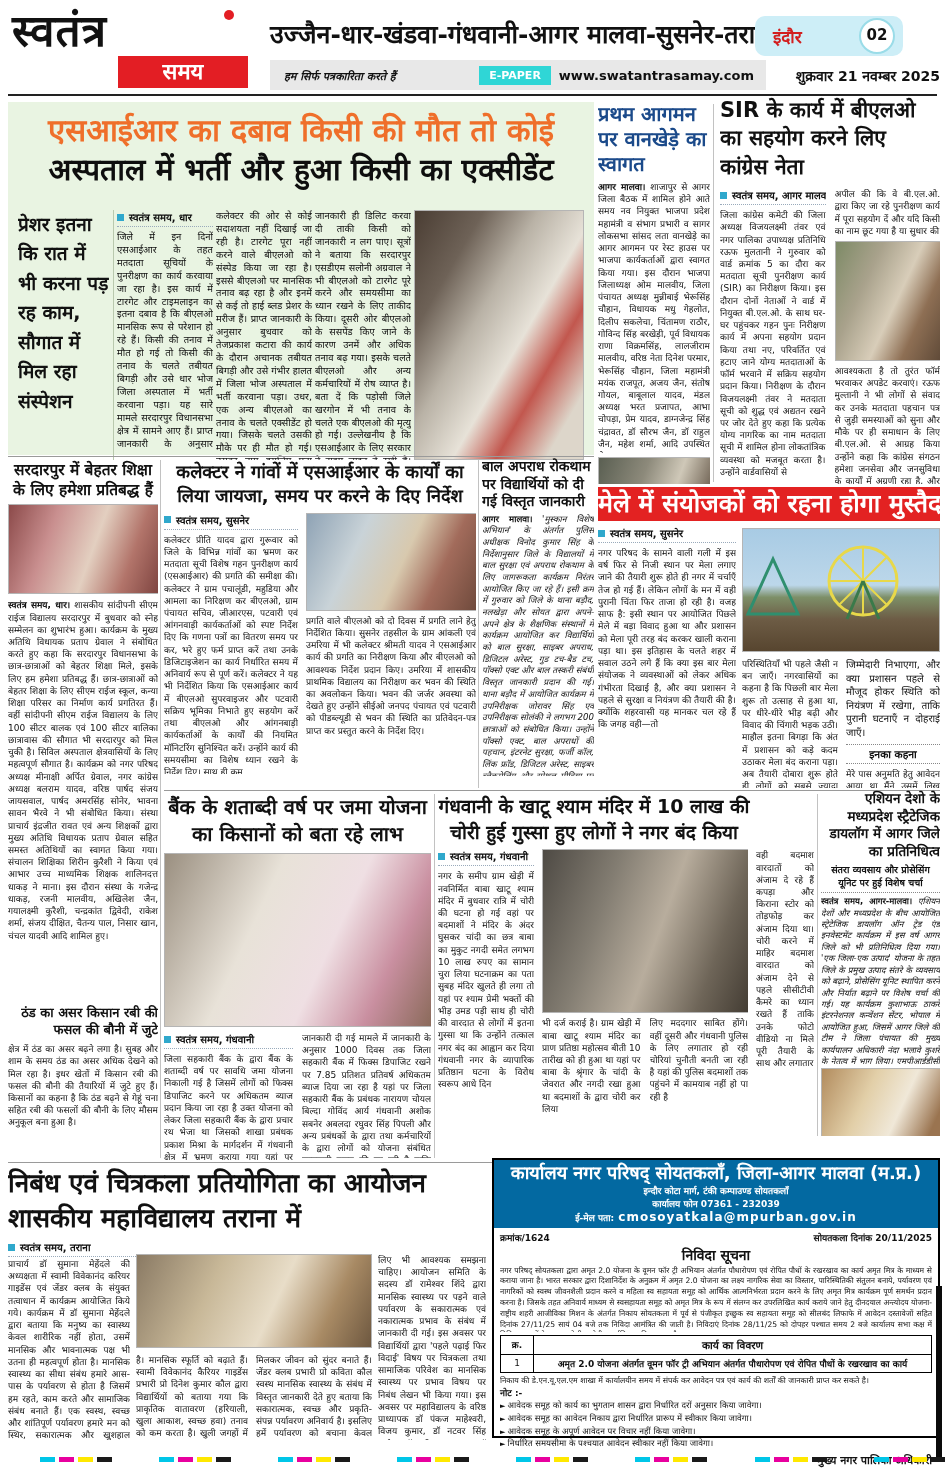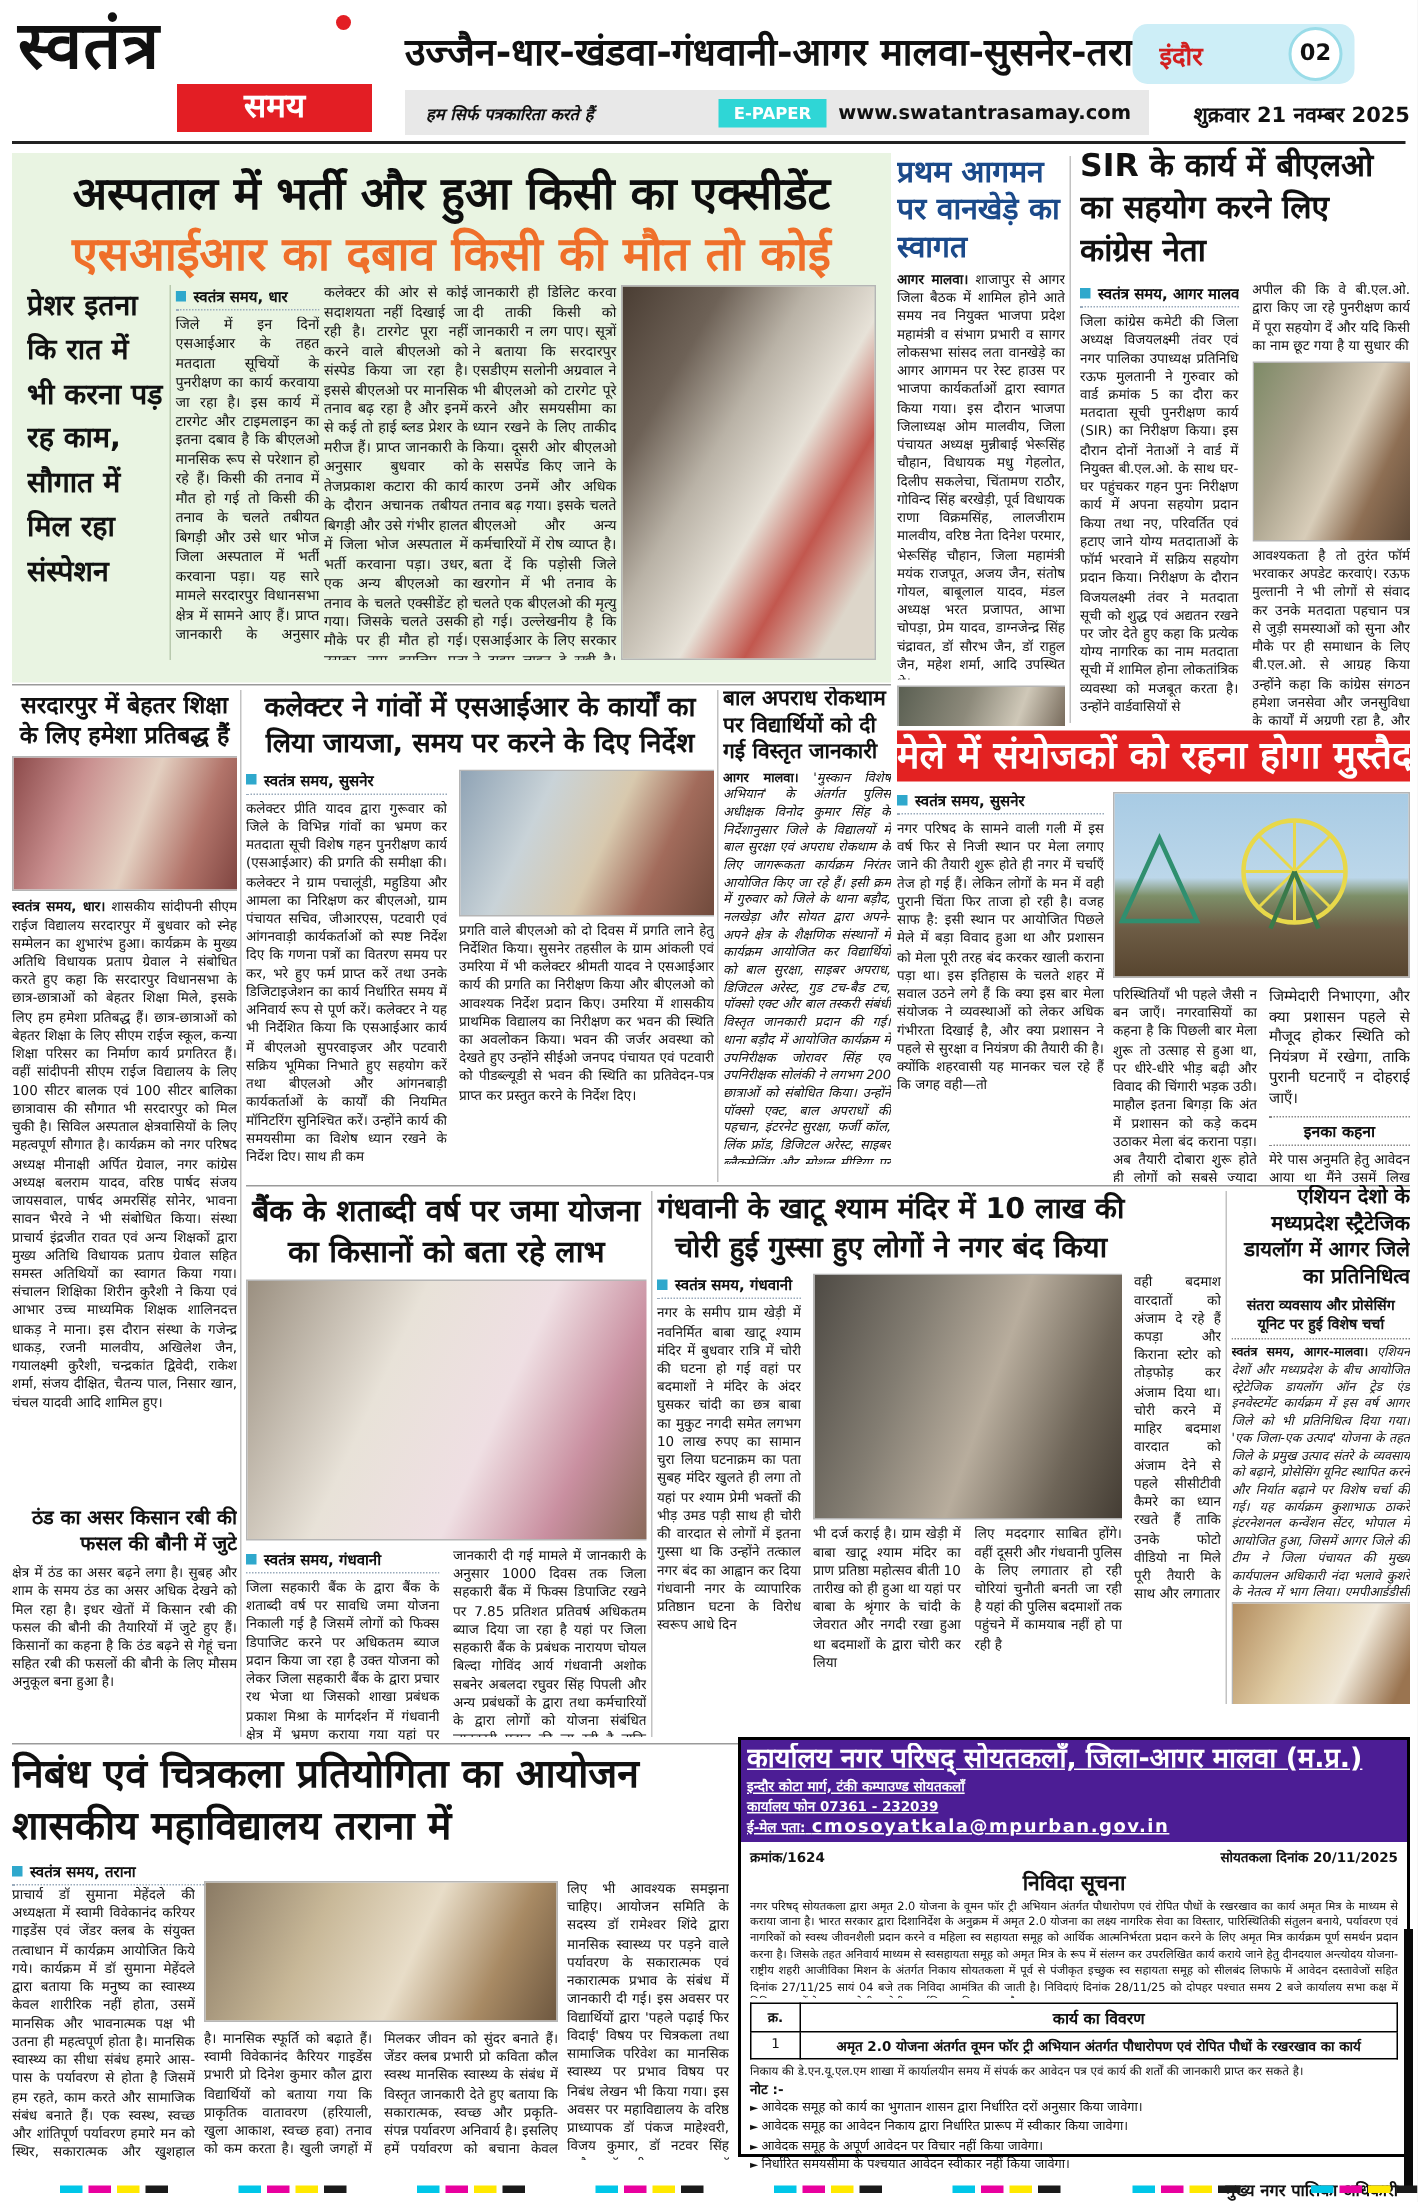--- a/index.html
+++ b/index.html
@@ -57,23 +57,23 @@
     <div class="abs" style="left:747px;top:8px;width:148px;height:40px;background:#cdeef7;border-radius:10px;display:flex;align-items:center;">
       <span style="color:#d21f1f;font-size:17px;font-weight:800;margin-left:18px;">इंदौर</span>
       <span style="margin-left:auto;margin-right:8px;width:32px;height:32px;background:#fff;border:2px solid #9adce8;
                    border-radius:50%;text-align:center;line-height:30px;font-size:15px;font-weight:800;">02</span>
     </div>
     <div class="abs" style="left:760px;top:58px;width:172px;font-size:14px;font-weight:800;text-align:right;">शुक्रवार 21 नवम्बर 2025</div>
   </div>
   <div class="abs" style="left:8px;top:94px;width:929px;height:2px;background:#222;"></div>
 
   <div class="abs" style="left:8px;top:102px;width:586px;height:353px;background:#e9f4e2;padding:8px 10px;">
+    <div style="color:#ef6f2a;font-size:31px;font-weight:800;text-align:center;line-height:40px;white-space:nowrap;">एसआईआर का दबाव किसी की मौत तो कोई</div>
     <div style="color:#0e0e0e;font-size:30px;font-weight:800;text-align:center;line-height:40px;white-space:nowrap;">अस्पताल में भर्ती और हुआ किसी का एक्सीडेंट</div>
-    <div style="color:#ef6f2a;font-size:31px;font-weight:800;text-align:center;line-height:40px;white-space:nowrap;">एसआईआर का दबाव किसी की मौत तो कोई</div>
-    <div style="display:flex;gap:3px;margin-top:0;height:250px;">
+    <div style="display:flex;gap:3px;margin-top:20px;height:250px;">
       <div style="flex:0 0 92px;font-size:19px;font-weight:700;line-height:1.55;overflow:hidden;">प्रेशर इतना कि रात में भी करना पड़ रह काम, सौगात में मिल रहा संस्पेशन</div>
       <div style="flex:0 0 1px;background:#b9c9ae;"></div>
       <div class="col">
         <div class="byline">
           <span class="sq"></span>
           <span>स्वतंत्र समय, धार</span>
         </div>
         <div class="t" style="height:218px;">जिले में इन दिनों एसआईआर के तहत मतदाता सूचियों के पुनरीक्षण का कार्य करवाया जा रहा है। इस कार्य में टारगेट और टाइमलाइन का इतना दबाव है कि बीएलओ मानसिक रूप से परेशान हो रहे हैं। किसी की तनाव में मौत हो गई तो किसी की तनाव के चलते तबीयत बिगड़ी और उसे धार भोज जिला अस्पताल में भर्ती करवाना पड़ा। यह सारे मामले सरदारपुर विधानसभा क्षेत्र में सामने आए हैं। प्राप्त जानकारी के अनुसार सरदारपुर विधानसभा क्षेत्र में बीएलओ पर काम का इतना बोझ है कि रात में भी फार्म कंप्लीट करना पड़ रहा है।</div>
       </div>
       <div class="col t">कलेक्टर की ओर से कोई सदाशयता नहीं दिखाई जा रही है। टारगेट पूरा नहीं करने वाले बीएलओ को संस्पेड किया जा रहा है। इससे बीएलओ पर मानसिक तनाव बढ़ रहा है और इनमें से कई तो हाई ब्लड प्रेशर के मरीज हैं। प्राप्त जानकारी के अनुसार बुधवार को तेजप्रकाश कटारा की कार्य के दौरान अचानक तबीयत बिगड़ी और उसे गंभीर हालत में जिला भोज अस्पताल में भर्ती करवाना पड़ा। उधर, एक अन्य बीएलओ का तनाव के चलते एक्सीडेंट हो गया। जिसके चलते उसकी मौके पर ही मौत हो गई। उसका नाम इसलिए पता नहीं चल पाया कि अधिकारियों ने बीएलओ के वाट्सएप ग्रुप से फोटो और</div>
@@ -237,21 +237,21 @@
       <span>स्वतंत्र समय, तराना</span>
     </div>
     <div class="abs t" style="left:0;top:92px;width:122px;height:182px;font-size:9px;">प्राचार्य डॉ सुमाना मेहेंदले की अध्यक्षता में स्वामी विवेकानंद करियर गाइडेंस एवं जेंडर क्लब के संयुक्त तत्वाधान में कार्यक्रम आयोजित किये गये। कार्यक्रम में डॉ सुमाना मेहेंदले द्वारा बताया कि मनुष्य का स्वास्थ्य केवल शारीरिक नहीं होता, उसमें मानसिक और भावनात्मक पक्ष भी उतना ही महत्वपूर्ण होता है। मानसिक स्वास्थ्य का सीधा संबंध हमारे आस-पास के पर्यावरण से होता है जिसमें हम रहते, काम करते और सामाजिक संबंध बनाते हैं। एक स्वस्थ, स्वच्छ और शांतिपूर्ण पर्यावरण हमारे मन को स्थिर, सकारात्मक और खुशहाल बनाता</div>
     <div class="abs photo ph-class" style="left:128px;top:88px;width:236px;height:94px;"></div>
     <div class="abs t" style="left:128px;top:188px;width:112px;height:86px;font-size:9px;">है। मानसिक स्फूर्ति को बढ़ाते हैं। स्वामी विवेकानंद कैरियर गाइडेंस प्रभारी प्रो दिनेश कुमार कौल द्वारा विद्यार्थियों को बताया गया कि प्राकृतिक वातावरण (हरियाली, खुला आकाश, स्वच्छ हवा) तनाव को कम करता है। खुली जगहों में व्यायाम, योग और ध्यान स्वस्थ पर्यावरण, स्वस्थ मन-दोनों</div>
     <div class="abs t" style="left:248px;top:188px;width:116px;height:86px;font-size:9px;">मिलकर जीवन को सुंदर बनाते हैं। जेंडर क्लब प्रभारी प्रो कविता कौल स्वस्थ मानसिक स्वास्थ्य के संबंध में विस्तृत जानकारी देते हुए बताया कि सकारात्मक, स्वच्छ और प्रकृति-संपन्न पर्यावरण अनिवार्य है। इसलिए हमें पर्यावरण को बचाना केवल शारीरिक स्वास्थ्य के लिए नहीं, बल्कि मानसिक सुख-शांति के</div>
     <div class="abs t" style="left:370px;top:88px;width:108px;height:186px;font-size:9px;">लिए भी आवश्यक समझना चाहिए। आयोजन समिति के सदस्य डॉ रामेश्वर शिंदे द्वारा मानसिक स्वास्थ्य पर पड़ने वाले पर्यावरण के सकारात्मक एवं नकारात्मक प्रभाव के संबंध में जानकारी दी गई। इस अवसर पर विद्यार्थियों द्वारा 'पहले पढ़ाई फिर विदाई' विषय पर चित्रकला तथा सामाजिक परिवेश का मानसिक स्वास्थ्य पर प्रभाव विषय पर निबंध लेखन भी किया गया। इस अवसर पर महाविद्यालय के वरिष्ठ प्राध्यापक डॉ पंकज माहेश्वरी, विजय कुमार, डॉ नटवर सिंह राठौड़, डॉ प्रवीण कुमरावत, डॉ अंकित अग्रवाल, डॉ अरविंद नागर, सुश्री मनीषा भरंग श्रीमती श्रुतिका शर्मा एवं भारी संख्या में विद्यार्थियों ने सक्रिय भागीदारी निभाई।</div>
   </div>
 
   <div class="abs" style="left:492px;top:1158px;width:448px;height:280px;border:2px solid #000;background:#fff;">
-    <div style="background:#4c1d95;color:#fff;padding:2px 4px 4px;text-decoration:underline;">
+    <div style="background:#0369a1;color:#fff;text-align:center;padding:2px 4px 4px;">
       <div style="font-size:18px;font-weight:800;line-height:1.2;white-space:nowrap;overflow:hidden;">कार्यालय नगर परिषद् सोयतकलाँ, जिला-आगर मालवा (म.प्र.)</div>
       <div style="font-size:9px;font-weight:700;">इन्दौर कोटा मार्ग, टंकी कम्पाउण्ड सोयतकलाँ</div>
       <div style="font-size:9px;font-weight:700;">कार्यालय फोन 07361 - 232039</div>
       <div style="font-size:12px;font-weight:800;">
         <span style="font-size:9px;">ई-मेल पता:</span>
         <span style="letter-spacing:1px;">cmosoyatkala@mpurban.gov.in</span>
       </div>
     </div>
     <div style="padding:3px 6px;">
       <div style="display:flex;justify-content:space-between;font-size:9px;font-weight:700;">

